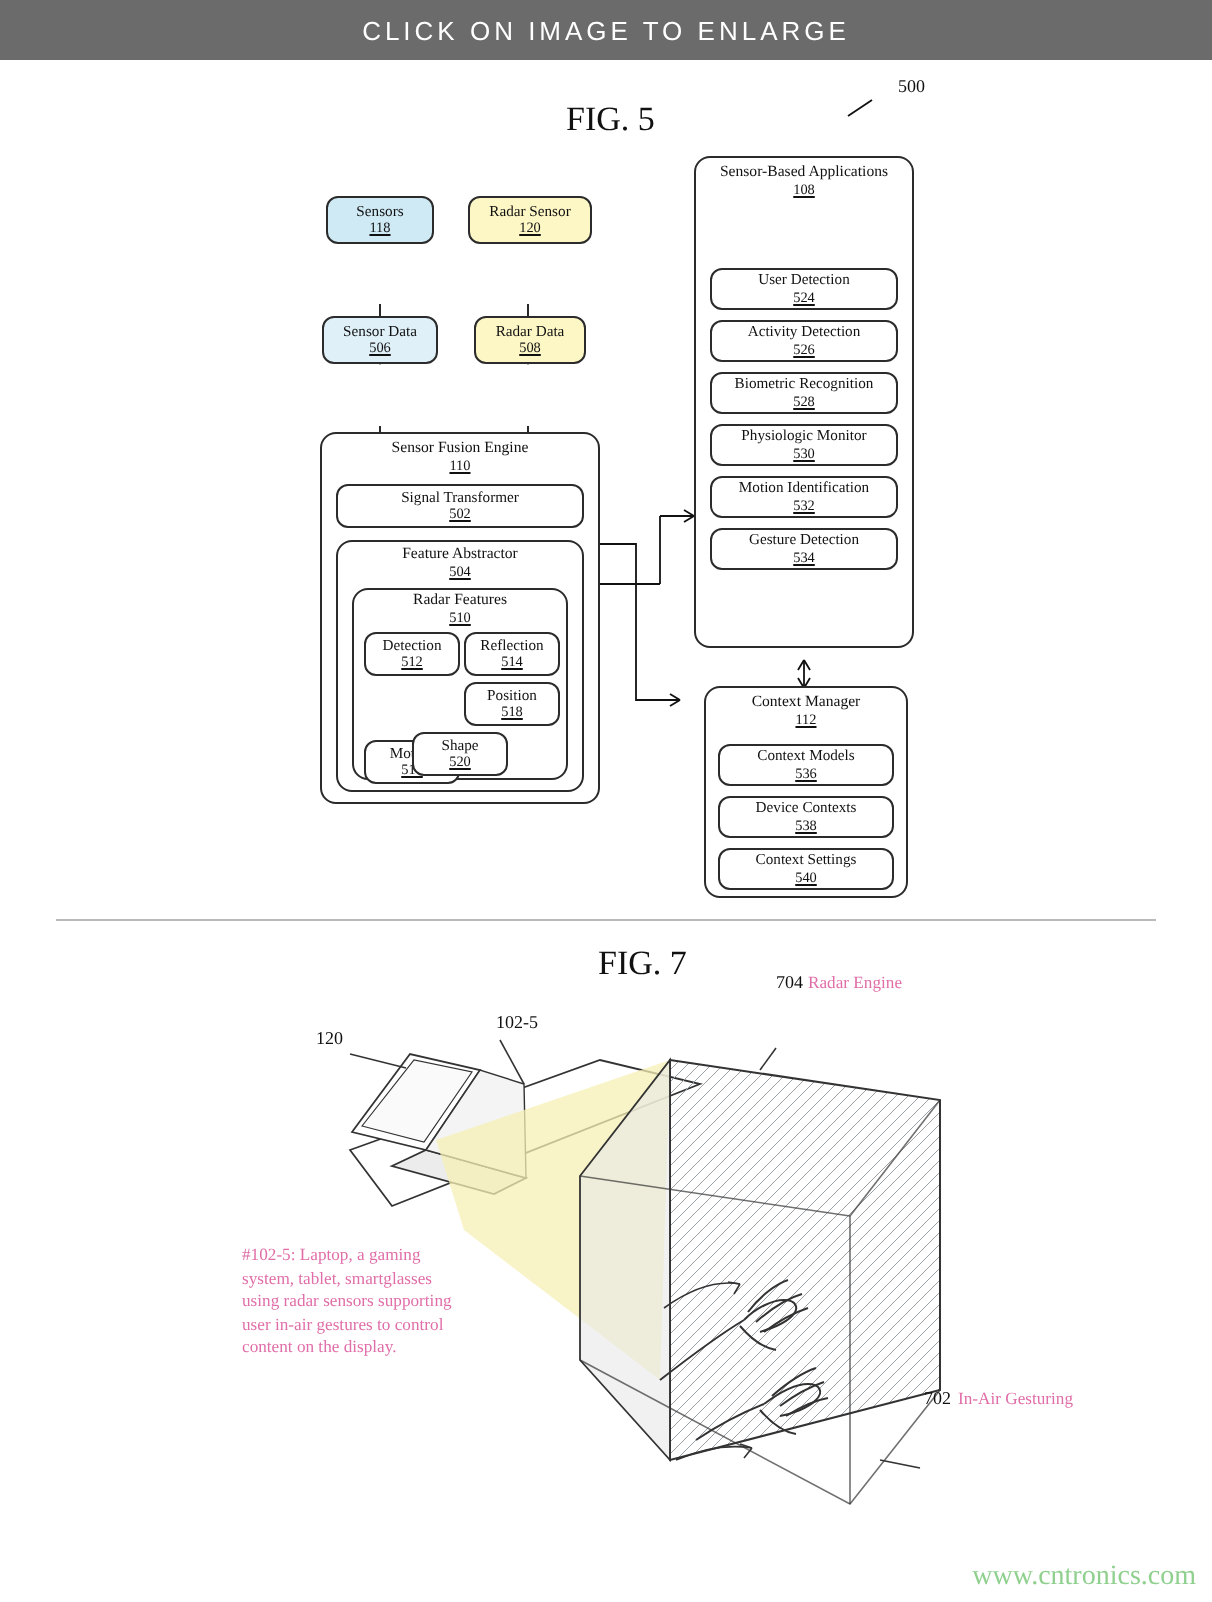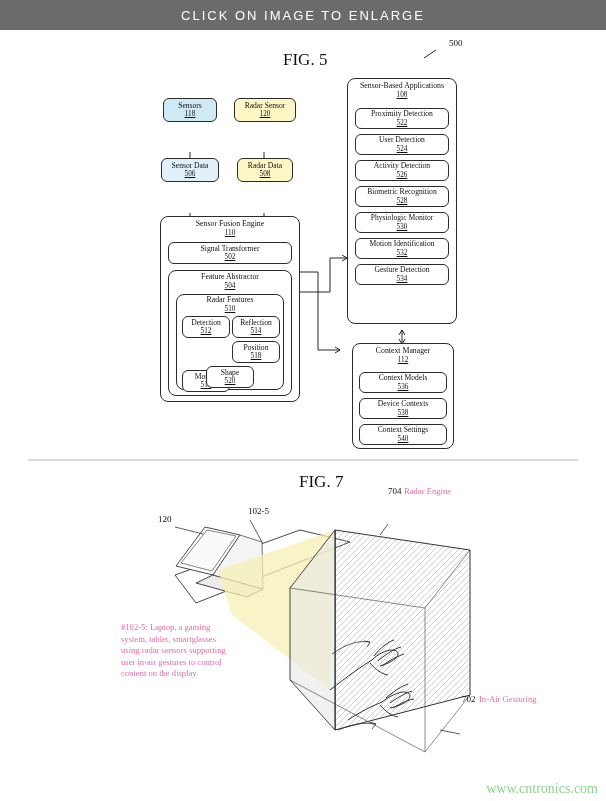--- a/index.html
+++ b/index.html
@@ -134,24 +134,20 @@
     <span>Shape</span>
     <span class="num">520</span>
   </div>
 
   <div class="grp" style="left:347px;top:48px;width:110px;height:246px;"></div>
   <div class="grp-title" style="left:347px;top:52px;width:110px;">
     <span>Sensor-Based Applications</span><br>
     <span style="text-decoration:underline;font-size:7.2px;">108</span>
   </div>
 
-  <div class="box" style="left:355px;top:78px;width:94px;height:21px;">
-    <span>Proximity Detection</span>
-    <span class="num">522</span>
-  </div>
   <div class="box" style="left:355px;top:104px;width:94px;height:21px;">
     <span>User Detection</span>
     <span class="num">524</span>
   </div>
   <div class="box" style="left:355px;top:130px;width:94px;height:21px;">
     <span>Activity Detection</span>
     <span class="num">526</span>
   </div>
   <div class="box" style="left:355px;top:156px;width:94px;height:21px;">
     <span>Biometric Recognition</span>

